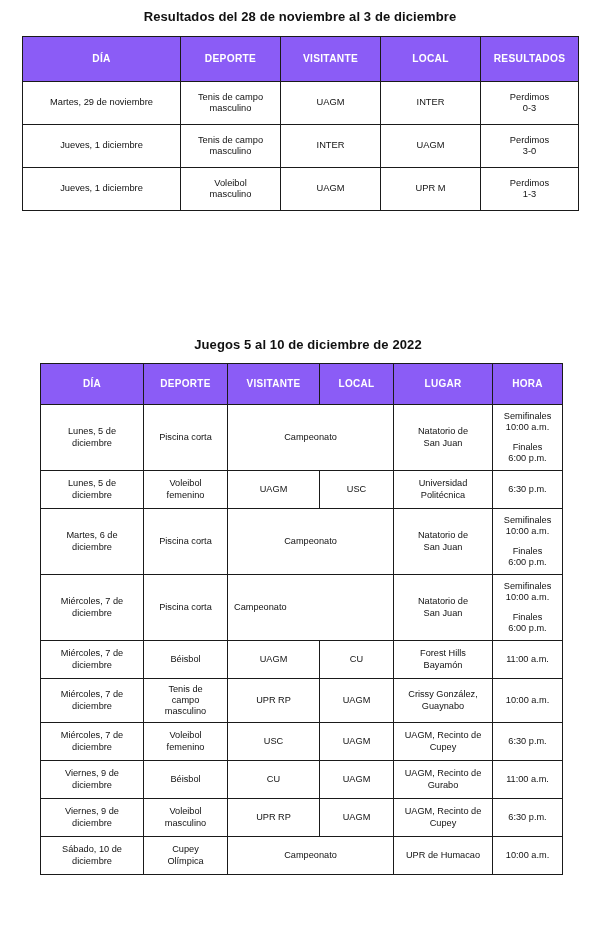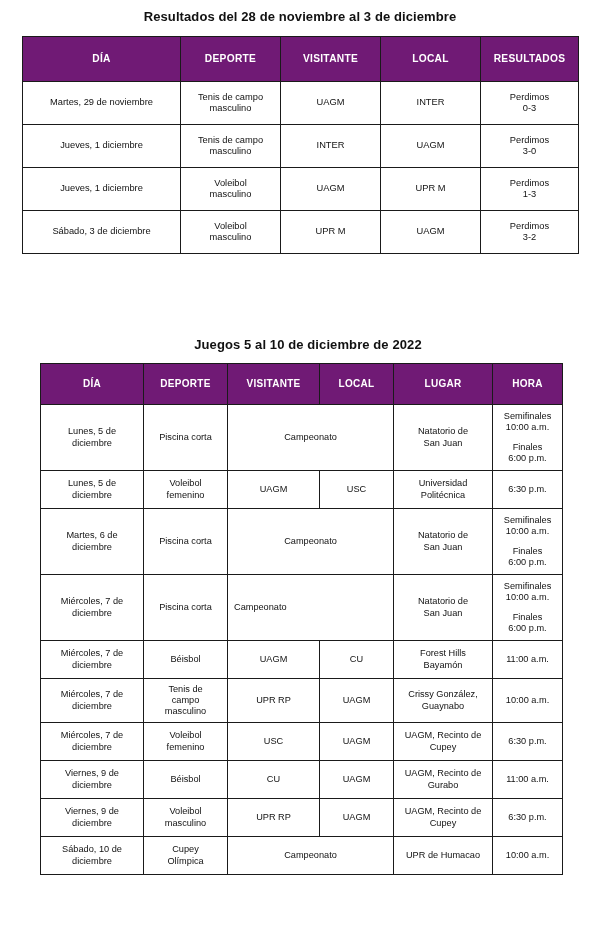--- a/index.html
+++ b/index.html
@@ -30,21 +30,21 @@
   table td,table th{
     border:1.5px solid #1a1a1a;
     text-align:center;
     vertical-align:middle;
     padding:2px 3px;
     font-weight:normal;
     line-height:1.22;
     color:#111;
   }
   thead th{
-    background:#701a75;
+    background:#8b5cf6;
     color:#ffffff;
     font-weight:bold;
     letter-spacing:0.3px;
     border-color:#1a1a1a;
   }
 
   
   #tbl-results{
     left:22px;top:36px;width:556px;
     font-size:9.3px;
@@ -115,27 +115,20 @@
         <td>INTER</td>
         <td>UAGM</td>
         <td><span>Perdimos</span><br><span>3-0</span></td>
       </tr>
       <tr>
         <td>Jueves, 1 diciembre</td>
         <td><span>Voleibol</span><br><span>masculino</span></td>
         <td>UAGM</td>
         <td>UPR M</td>
         <td><span>Perdimos</span><br><span>1-3</span></td>
-      </tr>
-      <tr>
-        <td>Sábado, 3 de diciembre</td>
-        <td><span>Voleibol</span><br><span>masculino</span></td>
-        <td>UPR M</td>
-        <td>UAGM</td>
-        <td><span>Perdimos</span><br><span>3-2</span></td>
       </tr>
     </tbody>
   </table>
 
   <div class="title" id="title-2">Juegos 5 al 10 de diciembre de 2022</div>
 
   <table id="tbl-schedule">
     <colgroup>
         <col class="d0">
         <col class="d1">

